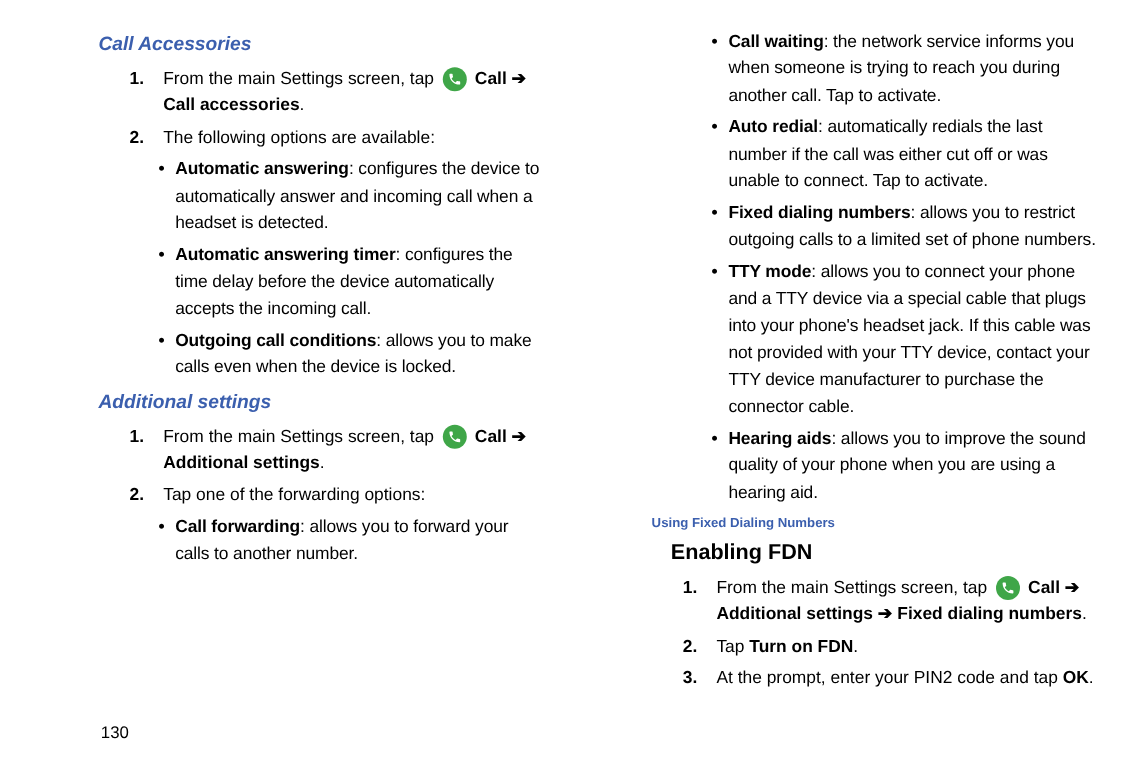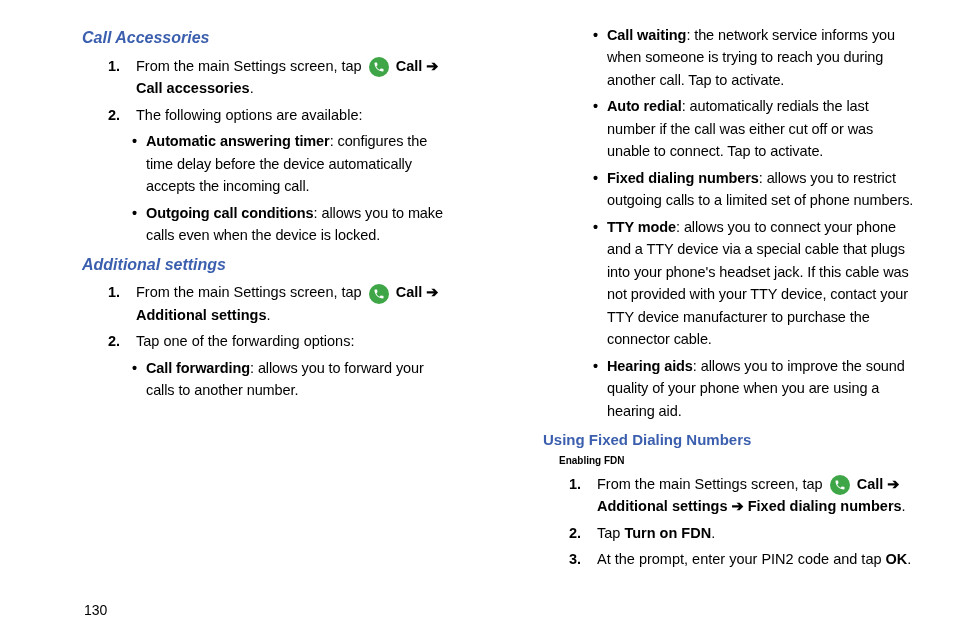--- a/index.html
+++ b/index.html
@@ -25,28 +25,28 @@
   .heading {
     font-weight: bold;
     font-style: italic;
     color: #3b5fae;
     font-size: 16px;
     margin: 6px 0 4px 42px;
   }
   .subheading {
     font-weight: bold;
     color: #3b5fae;
-    font-size: 15px;
+    font-size: 11px;
     margin: 6px 0 2px 42px;
   }
   .sub2 {
     font-weight: bold;
     color: #000;
     margin: 2px 0 2px 58px;
-    font-size: 10px;
+    font-size: 18px;
   }
   ol.numlist {
     list-style: none;
     padding: 0;
     margin: 0;
   }
   ol.numlist > li {
     display: flex;
     margin: 4px 0 4px 68px;
   }
@@ -131,20 +131,21 @@
           <span class="bold">Call accessories</span>.
         </span>
       </li>
       <li>
         <span class="num">2.</span>
         <span class="txt">The following options are available:</span>
       </li>
     </ol>
 
     <ul class="bullets">
+      <li><span class="condensed"><span class="bold">Automatic answering</span><span>: configures the device to automatically answer and incoming call when a headset is detected.</span></span></li>
       <li><span class="condensed"><span class="bold">Automatic answering timer</span><span>: configures the time delay before the device automatically accepts the incoming call.</span></span></li>
       <li><span class="condensed"><span class="bold">Outgoing call conditions</span><span>: allows you to make calls even when the device is locked.</span></span></li>
     </ul>
 
     <div class="heading">Additional settings</div>
 
     <ol class="numlist">
       <li>
         <span class="num">1.</span>
         <span class="txt">

